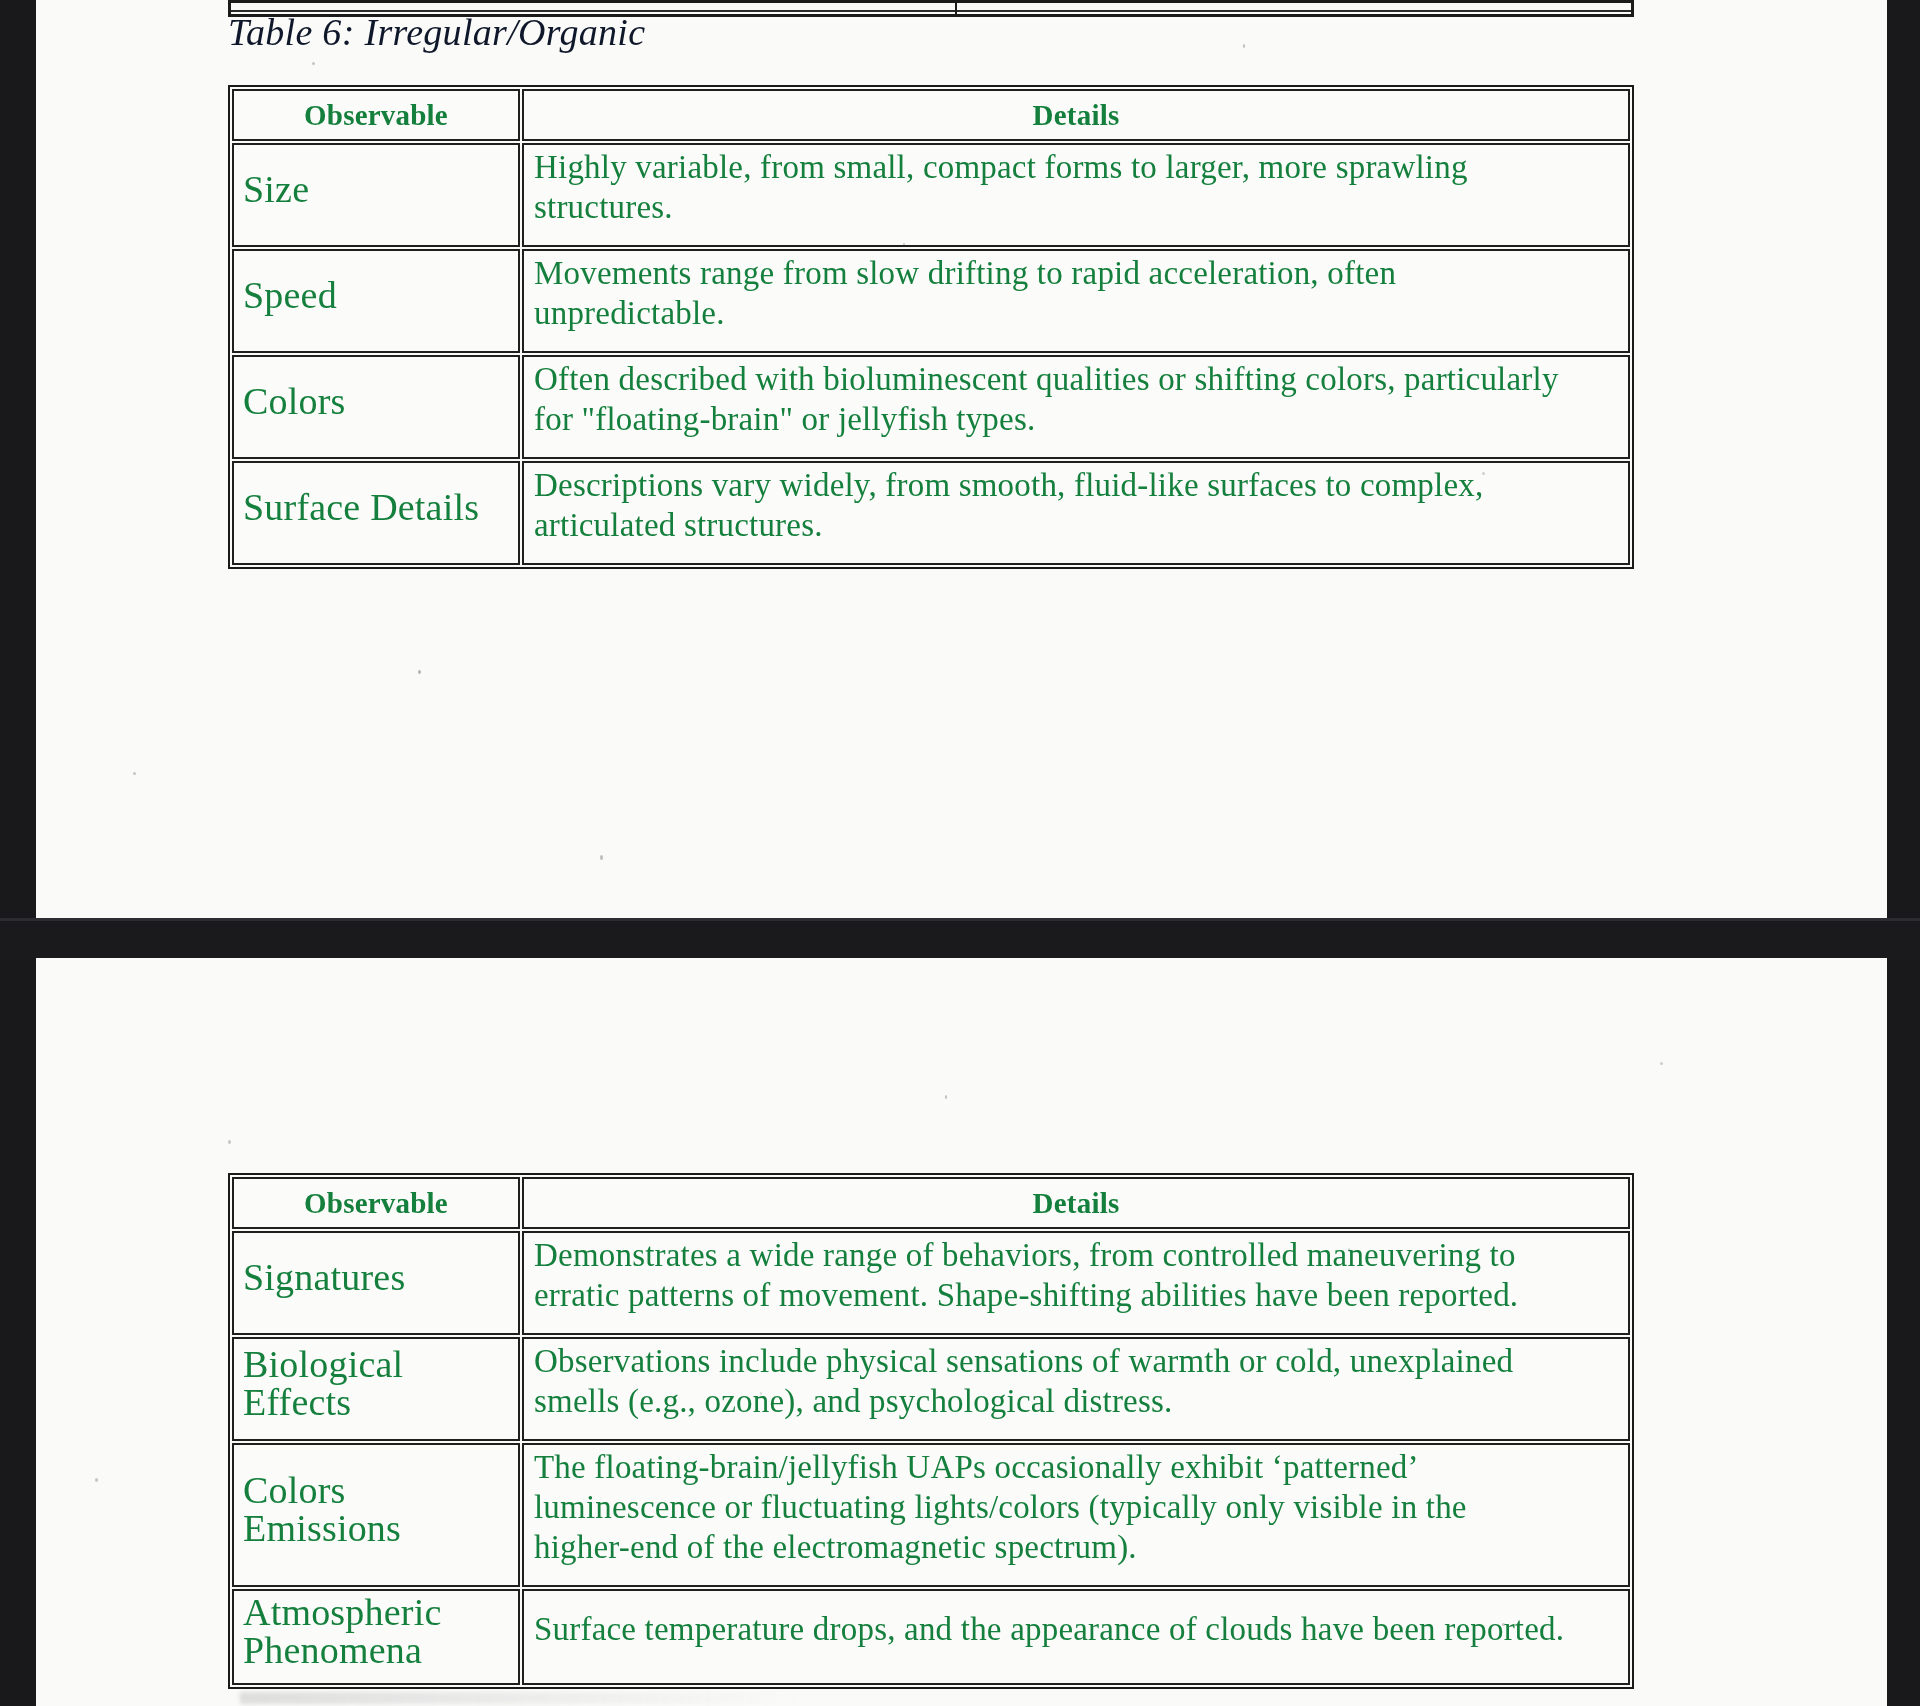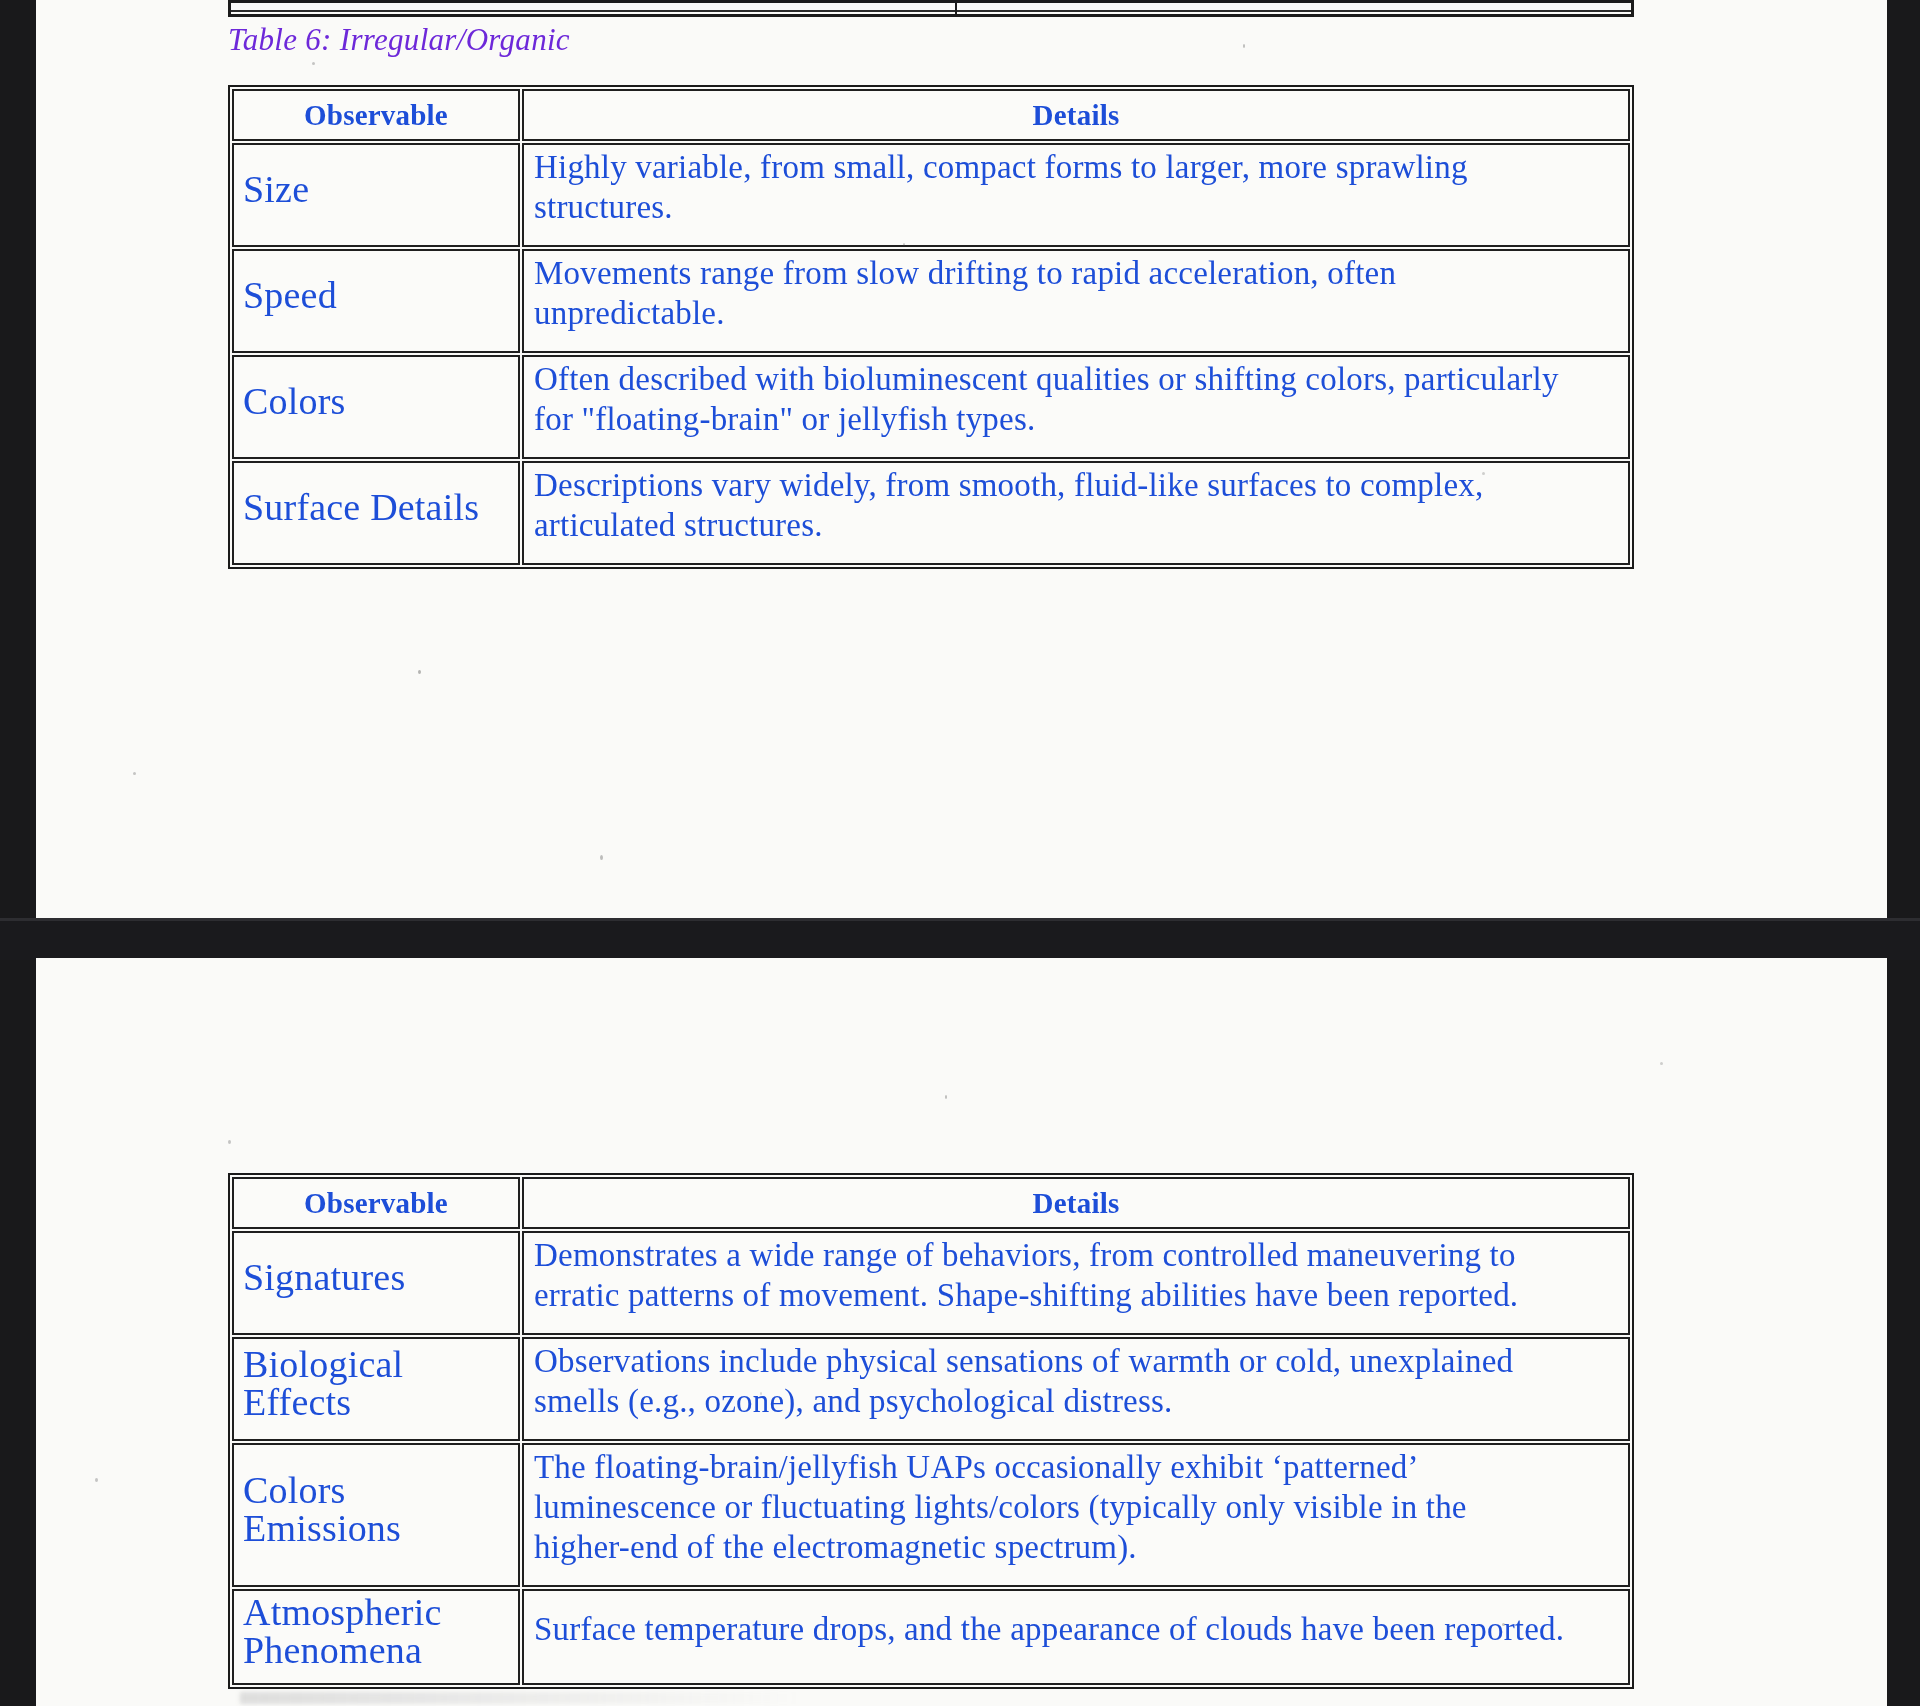--- a/index.html
+++ b/index.html
@@ -25,31 +25,31 @@
     position:absolute;left:192px;top:0;width:1406px;height:17px;
     border-left:3px solid #1b1b1b;border-right:3px solid #1b1b1b;
     box-sizing:border-box;
   }
   .remnant .r-top{position:absolute;left:0;right:0;top:0;height:3px;background:#1b1b1b;}
   .remnant .r-b1{position:absolute;left:0;right:0;bottom:5px;height:2px;background:#2a2a2a;}
   .remnant .r-b2{position:absolute;left:0;right:0;bottom:0;height:3px;background:#1b1b1b;}
   .remnant .r-tick{position:absolute;top:0;bottom:0;width:2px;background:#1b1b1b;left:724px;}
 
   .caption{
-    position:absolute;left:192px;top:22px;
-    font-style:italic;font-size:31px;color:#6d28d9;letter-spacing:0.3px;
+    position:absolute;left:192px;top:10px;
+    font-style:italic;font-size:38px;color:#0f172a;letter-spacing:0.3px;
   }
 
   table.doc-table{
     position:absolute;
     border-collapse:separate;border-spacing:2px;
     table-layout:fixed;width:1406px;
     border:2px solid #1a1a1a;
     background:#fafaf8;
-    color:#1d4ed8;
+    color:#15803d;
   }
   table.doc-table td,table.doc-table th{
     border:2px solid #1f1f1f;
     box-sizing:border-box;
     background:#fbfbf9;
   }
   #table1{left:192px;top:85px;}
   #table2{left:192px;top:215px;}
   .col-obs{width:288px;}
   th.hdr{

